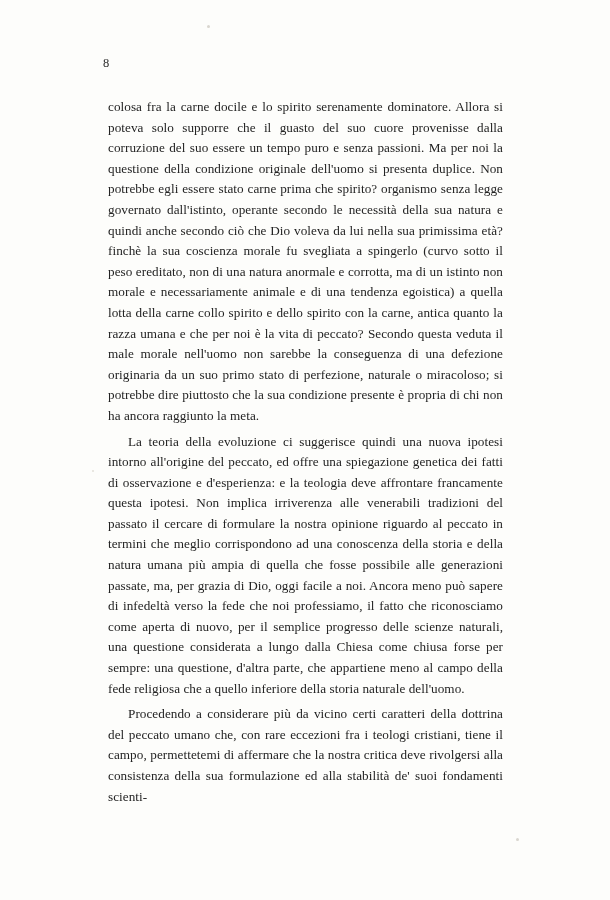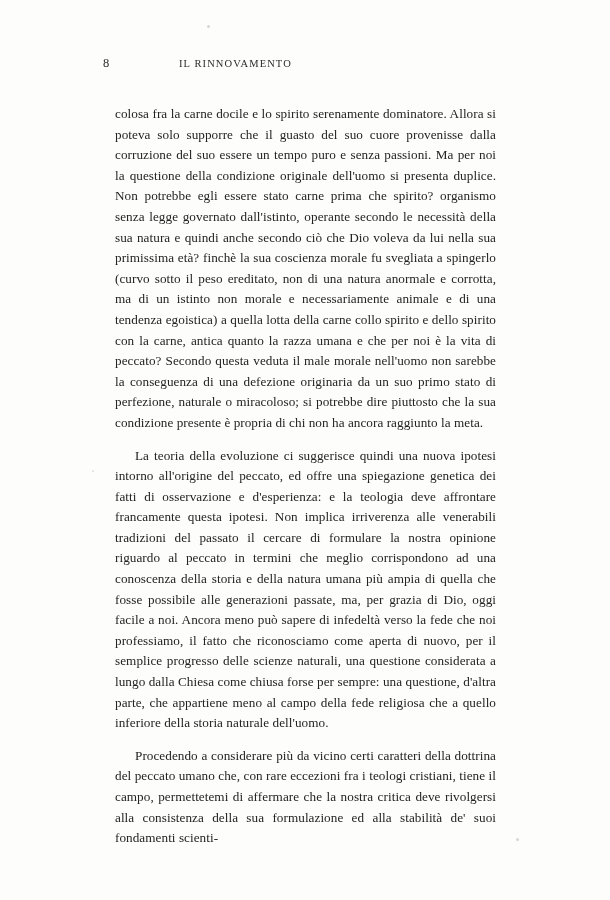--- a/index.html
+++ b/index.html
@@ -49,21 +49,21 @@
     left: 103px;
     width: 405px;
     color: #232323;
     font-size: 13.2px;
     line-height: 20.6px;
     text-align: justify;
     text-justify: inter-word;
     letter-spacing: 0.05px;
   }
   .body-text p {
-    margin: 12px;
+    margin: 5px;
     text-indent: 20px;
   }
   .body-text p.noindent {
     text-indent: 0;
   }
   .speck {
     position: absolute;
     background: #d9d6cf;
     border-radius: 50%;
   }
@@ -75,21 +75,20 @@
 <body>
 
 <div class="page">
 
   <div class="speck speck-a"></div>
   <div class="speck speck-b"></div>
   <div class="speck speck-c"></div>
 
   <div class="page-header">
     <span class="folio">8</span>
-    <span class="running-head">IL  RINNOVAMENTO</span>
   </div>
 
   <div class="body-text">
     <p class="noindent">colosa fra la carne docile e lo spirito serenamente dominatore. Allora si poteva solo supporre che il guasto del suo cuore provenisse dalla corruzione del suo essere un tempo puro e senza passioni. Ma per noi la questione della condizione originale dell'uomo si presenta duplice. Non potrebbe egli essere stato carne prima che spirito? organismo senza legge governato dall'istinto, operante secondo le necessità della sua natura e quindi anche secondo ciò che Dio voleva da lui nella sua primissima età? finchè la sua coscienza morale fu svegliata a spingerlo (curvo sotto il peso ereditato, non di una natura anormale e corrotta, ma di un istinto non morale e necessariamente animale e di una tendenza egoistica) a quella lotta della carne collo spirito e dello spirito con la carne, antica quanto la razza umana e che per noi è la vita di peccato? Secondo questa veduta il male morale nell'uomo non sarebbe la conseguenza di una defezione originaria da un suo primo stato di perfezione, naturale o miracoloso; si potrebbe dire piuttosto che la sua condizione presente è propria di chi non ha ancora raggiunto la meta.</p>
     <p>La teoria della evoluzione ci suggerisce quindi una nuova ipotesi intorno all'origine del peccato, ed offre una spiegazione genetica dei fatti di osservazione e d'esperienza: e la teologia deve affrontare francamente questa ipotesi. Non implica irriverenza alle venerabili tradizioni del passato il cercare di formulare la nostra opinione riguardo al peccato in termini che meglio corrispondono ad una conoscenza della storia e della natura umana più ampia di quella che fosse possibile alle generazioni passate, ma, per grazia di Dio, oggi facile a noi. Ancora meno può sapere di infedeltà verso la fede che noi professiamo, il fatto che riconosciamo come aperta di nuovo, per il semplice progresso delle scienze naturali, una questione considerata a lungo dalla Chiesa come chiusa forse per sempre: una questione, d'altra parte, che appartiene meno al campo della fede religiosa che a quello inferiore della storia naturale dell'uomo.</p>
     <p>Procedendo a considerare più da vicino certi caratteri della dottrina del peccato umano che, con rare eccezioni fra i teologi cristiani, tiene il campo, permettetemi di affermare che la nostra critica deve rivolgersi alla consistenza della sua formulazione ed alla stabilità de' suoi fondamenti scienti-</p>
   </div>
 
 </div>
 

